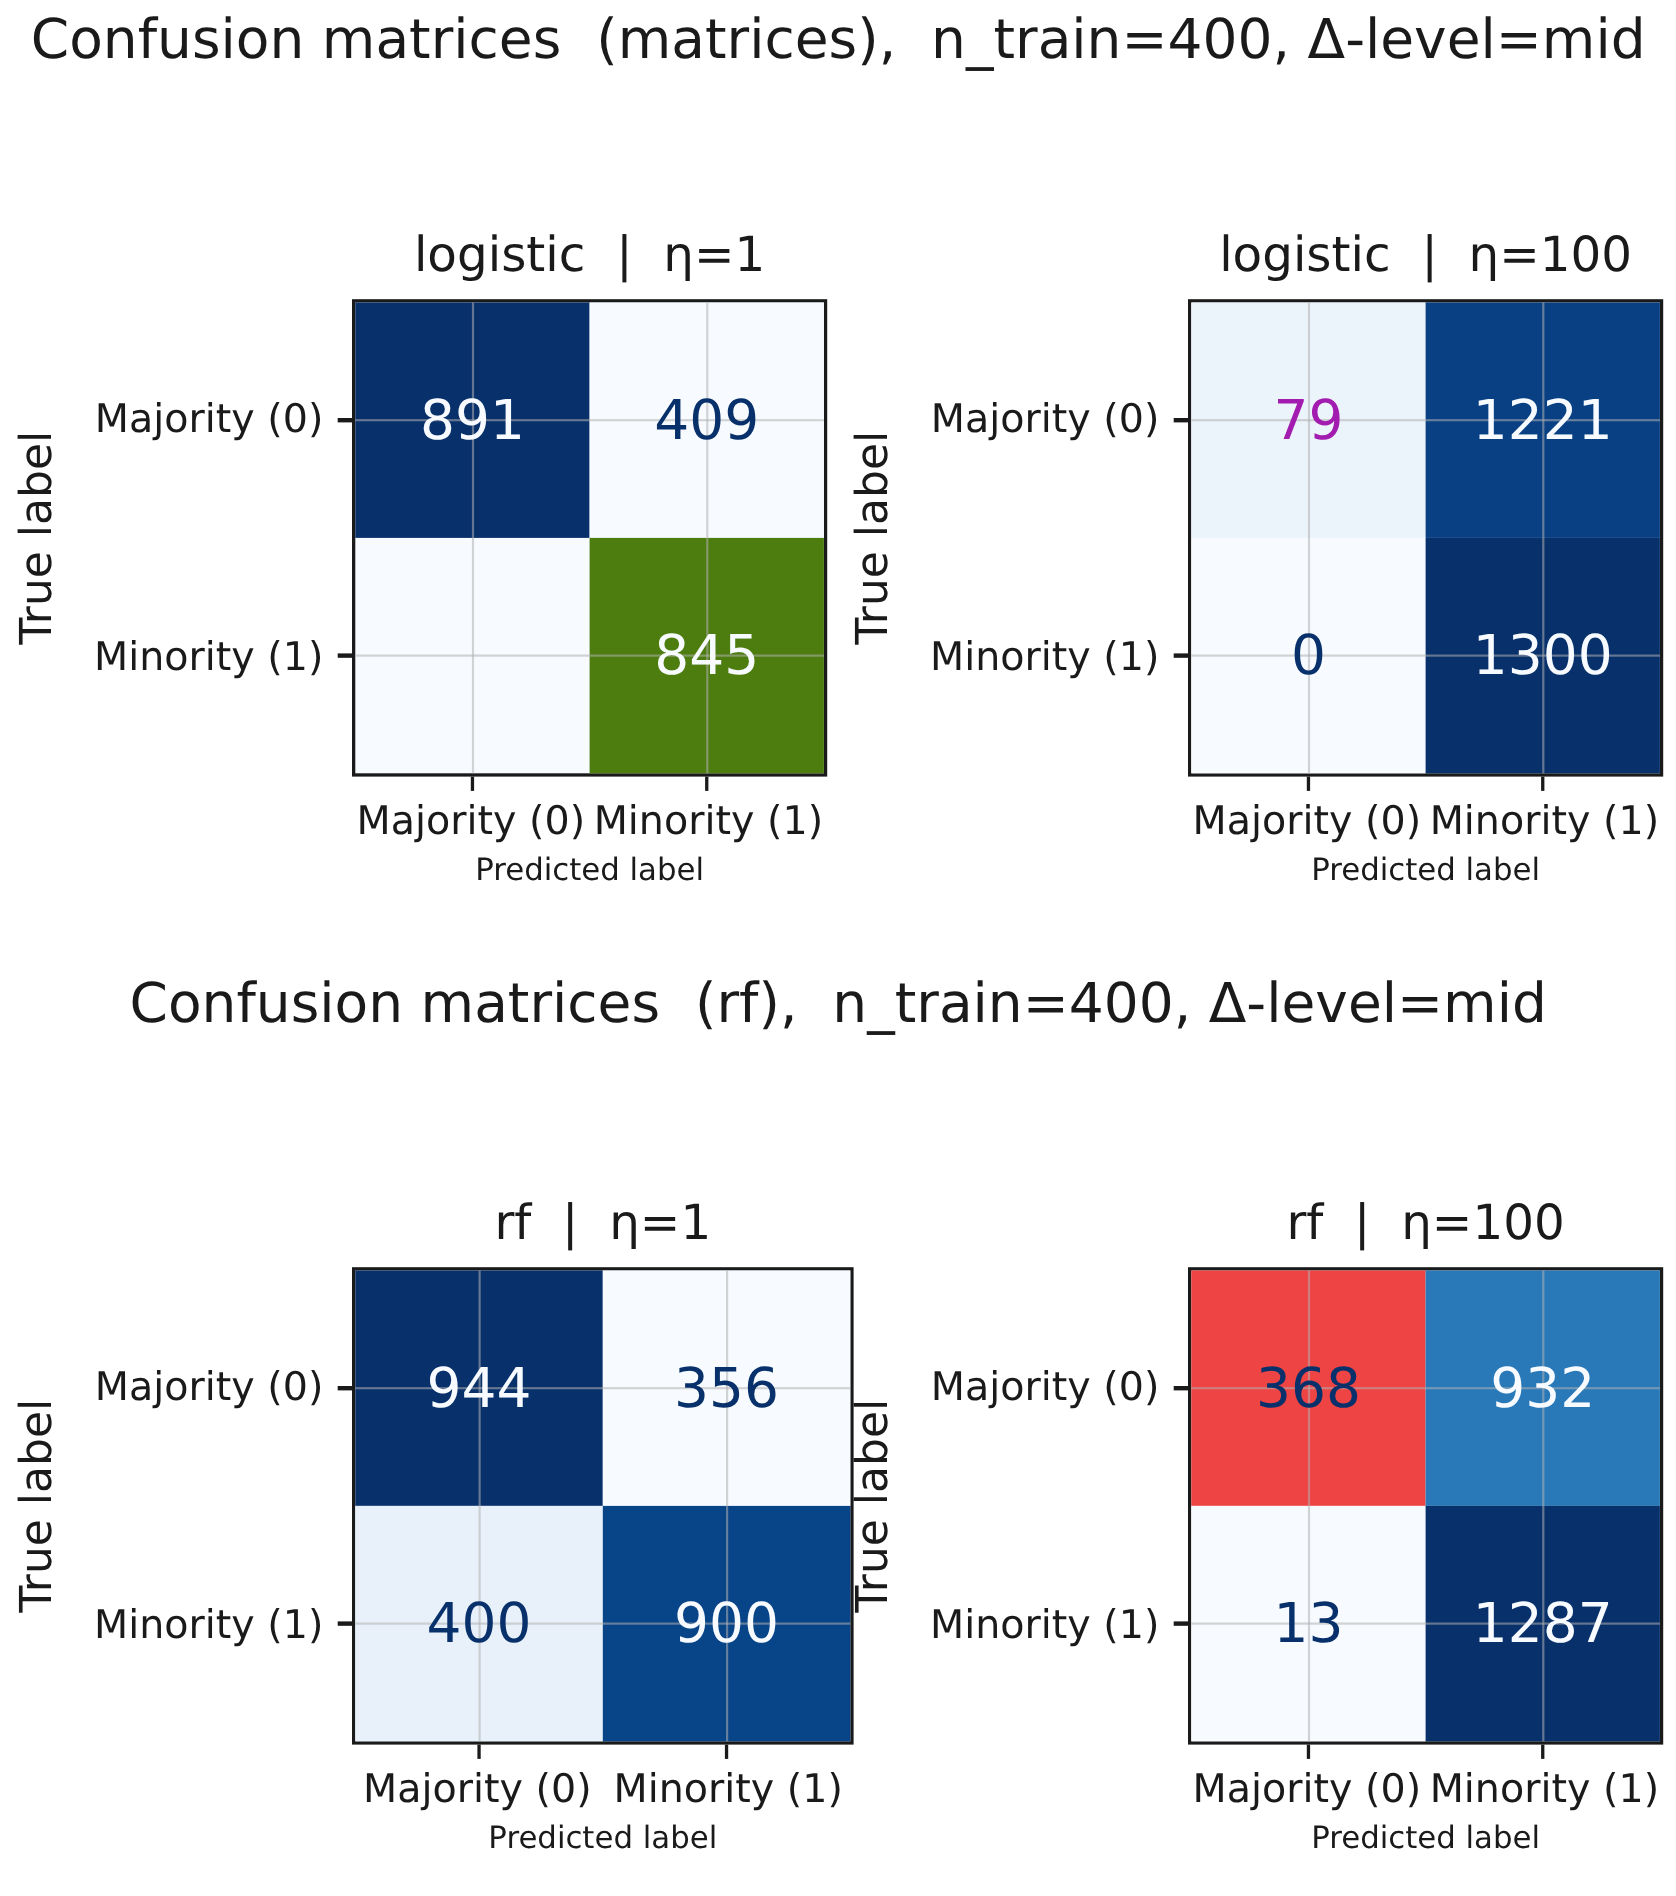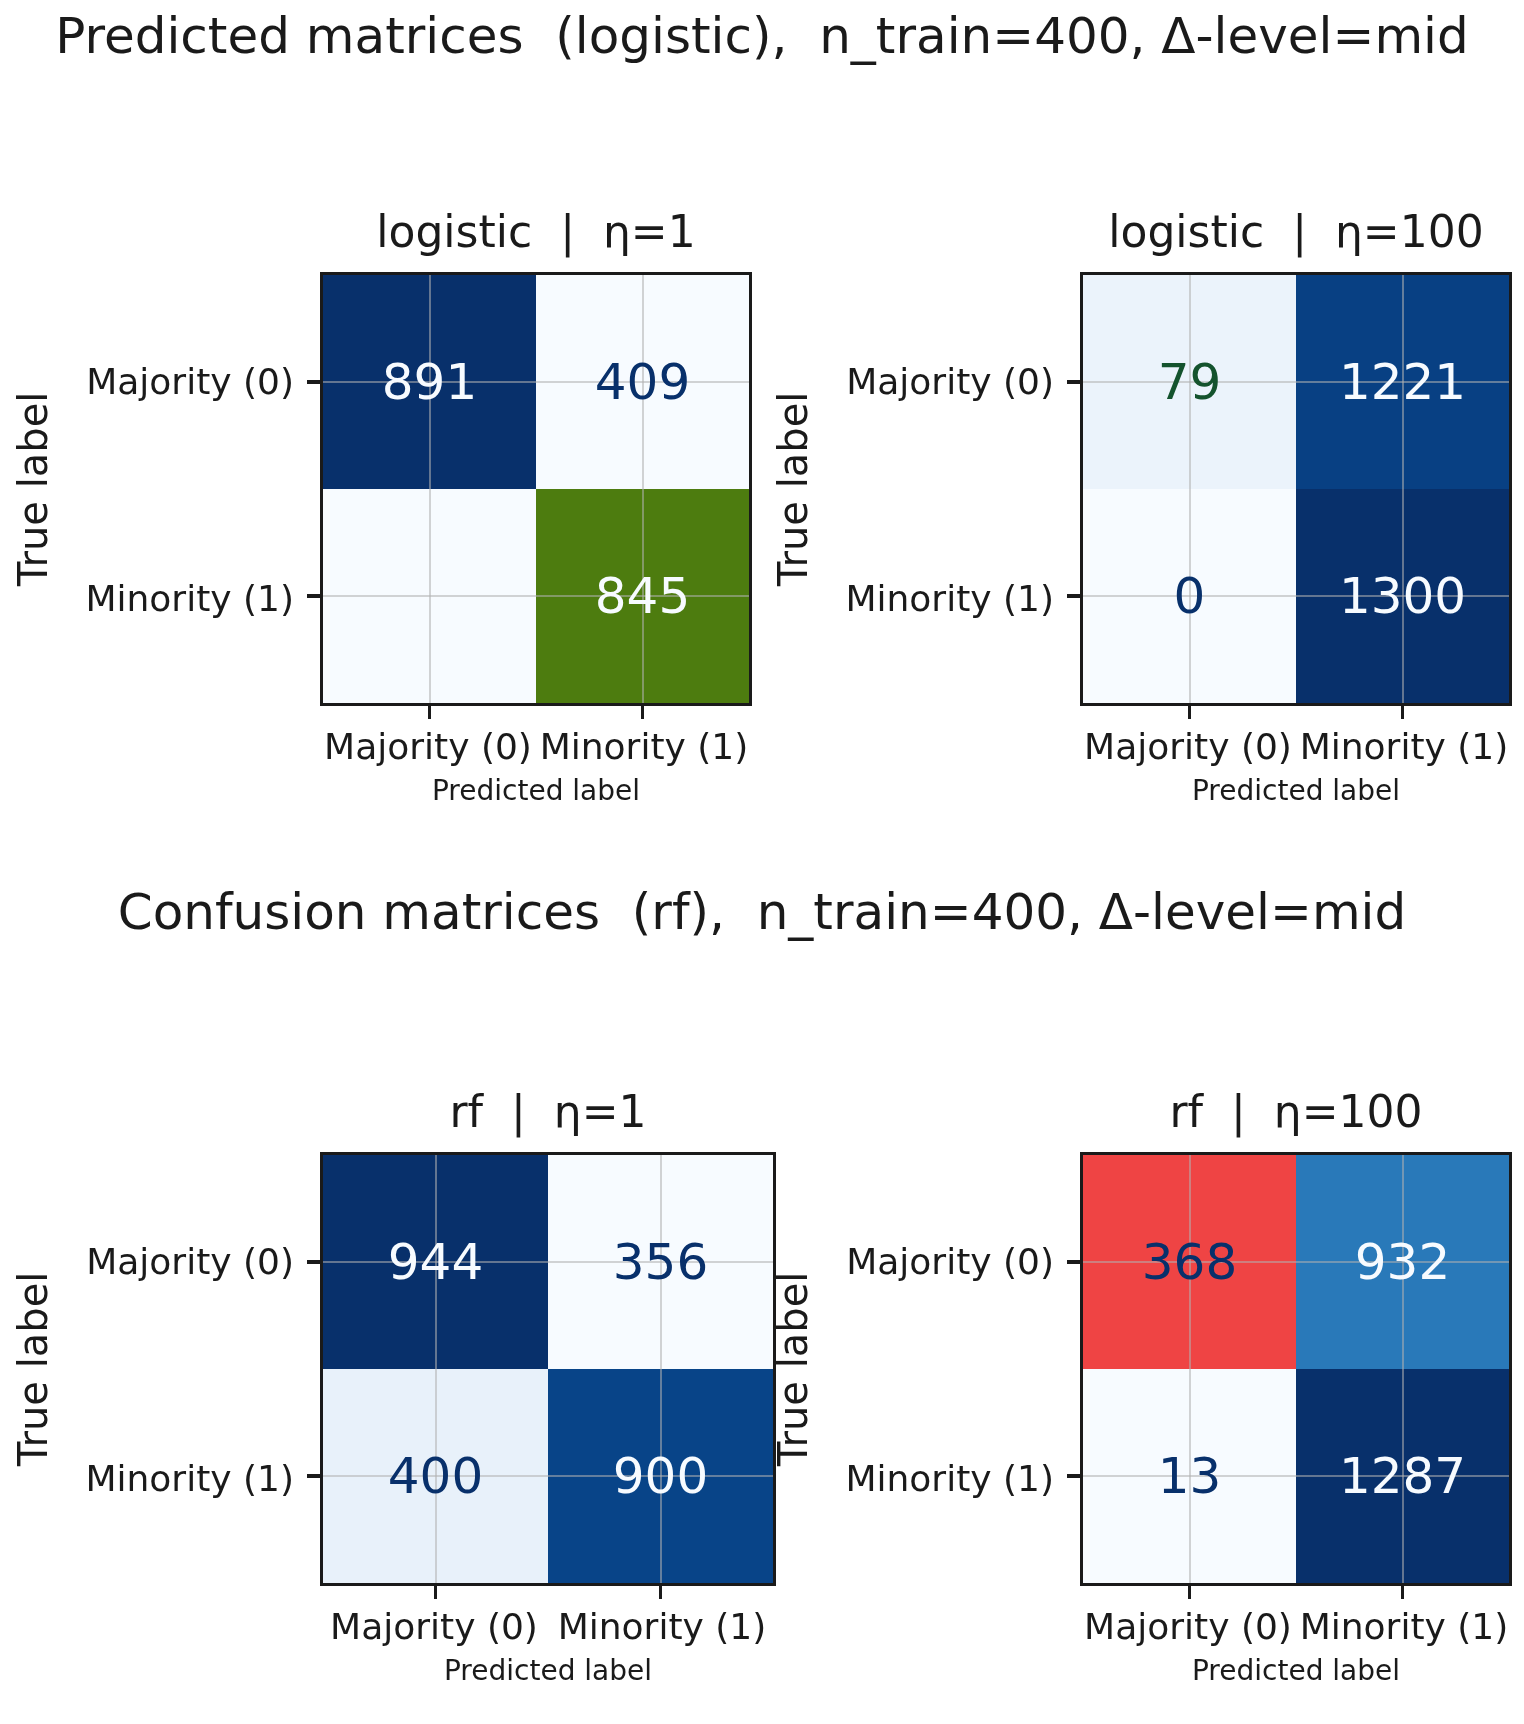--- a/index.html
+++ b/index.html
@@ -84,21 +84,21 @@
     writing-mode:vertical-rl;
     transform:rotate(180deg);
     font-size:40px;white-space:nowrap;
   }
 </style>
 </head>
 <body>
 
 <div class="page">
 
-  <div class="fig-title" style="top:8px;">Predicted matrices  (logistic),  n_train=400, Δ-level=mid</div>
+  <div class="fig-title" style="top:8px;">Confusion matrices  (matrices),  n_train=400, Δ-level=mid</div>
 
   <div class="plot" style="left:320px;top:272px;">
     <div class="sp-title">logistic  |  η=1</div>
     <div class="ylabel">True label</div>
     <div class="ytick r0">Majority (0)</div>
     <div class="ytick r1">Minority (1)</div>
     <div class="matrix">
       <div class="gl gl-v c0"></div>
       <div class="gl gl-v c1"></div>
       <div class="gl gl-h r0"></div>
@@ -130,21 +130,21 @@
     <div class="matrix">
       <div class="gl gl-v c0"></div>
       <div class="gl gl-v c1"></div>
       <div class="gl gl-h r0"></div>
       <div class="gl gl-h r1"></div>
       <div class="tick-x c0"></div>
       <div class="tick-x c1"></div>
       <div class="tick-y r0"></div>
       <div class="tick-y r1"></div>
     <div class="cell" style="left: 0%; top: 0%; background: rgb(235, 243, 251);">
-          <span style="color: #14532d;">79</span>
+          <span style="color: #a21caf;">79</span>
         </div>
         <div class="cell" style="left: 50%; top: 0%; background: rgb(8, 64, 131);">
           <span style="color: rgb(247, 251, 255);">1221</span>
         </div>
         <div class="cell" style="left: 0%; top: 50%; background: rgb(247, 251, 255);">
           <span style="color: rgb(8, 48, 107);">0</span>
         </div>
         <div class="cell" style="left: 50%; top: 50%; background: rgb(8, 48, 107);">
           <span style="color: rgb(247, 251, 255);">1300</span>
         </div>

